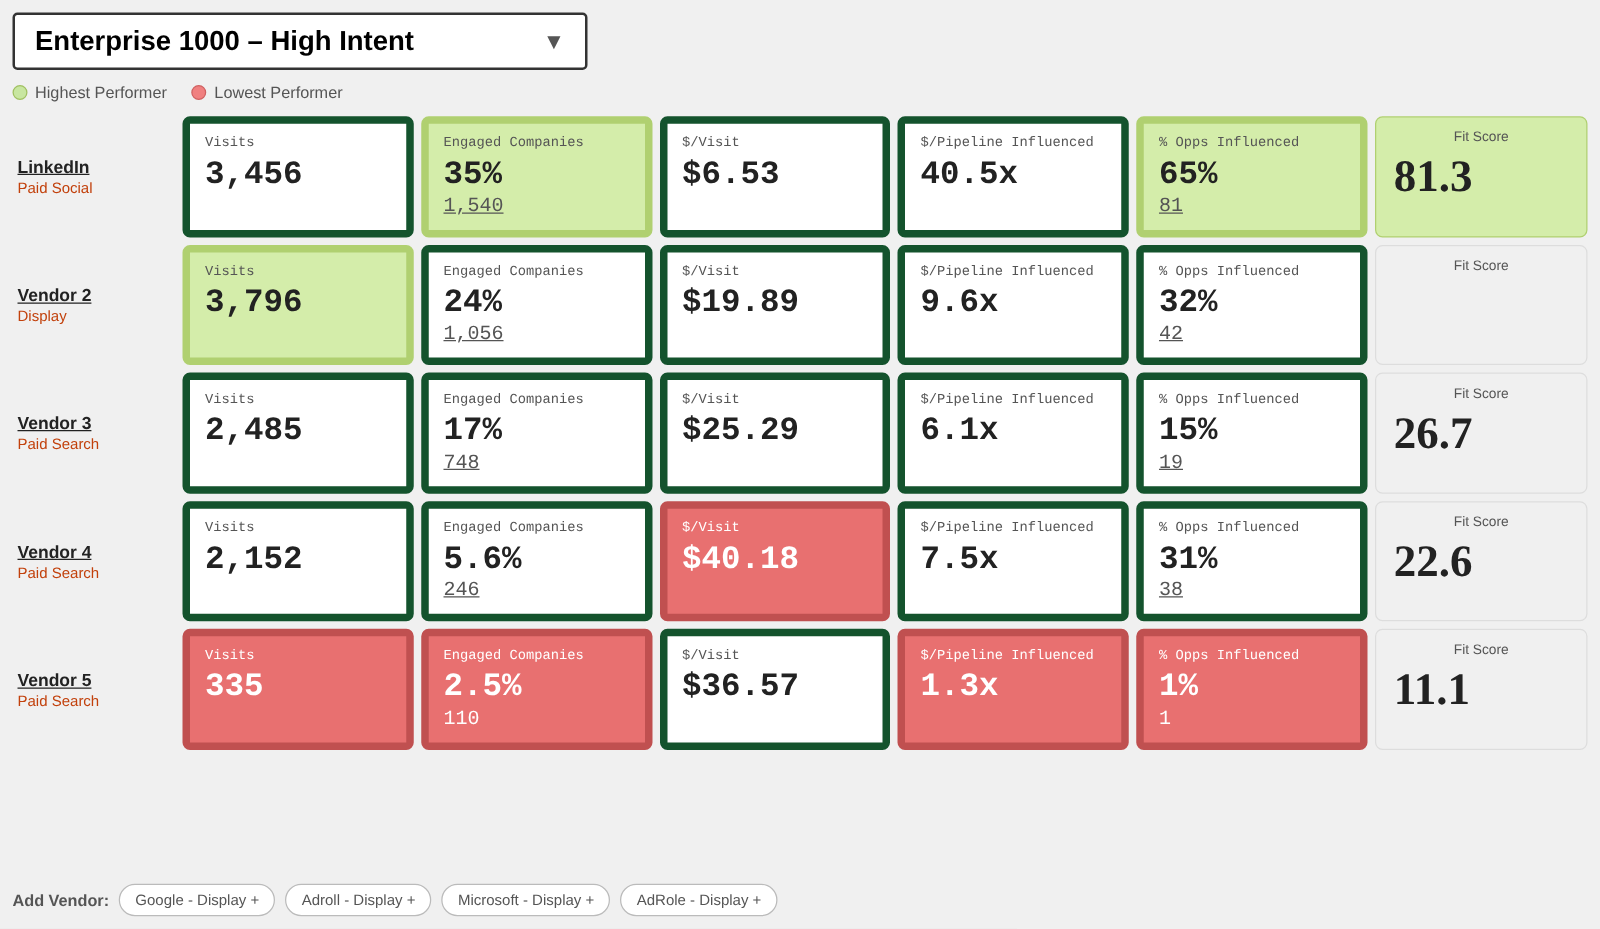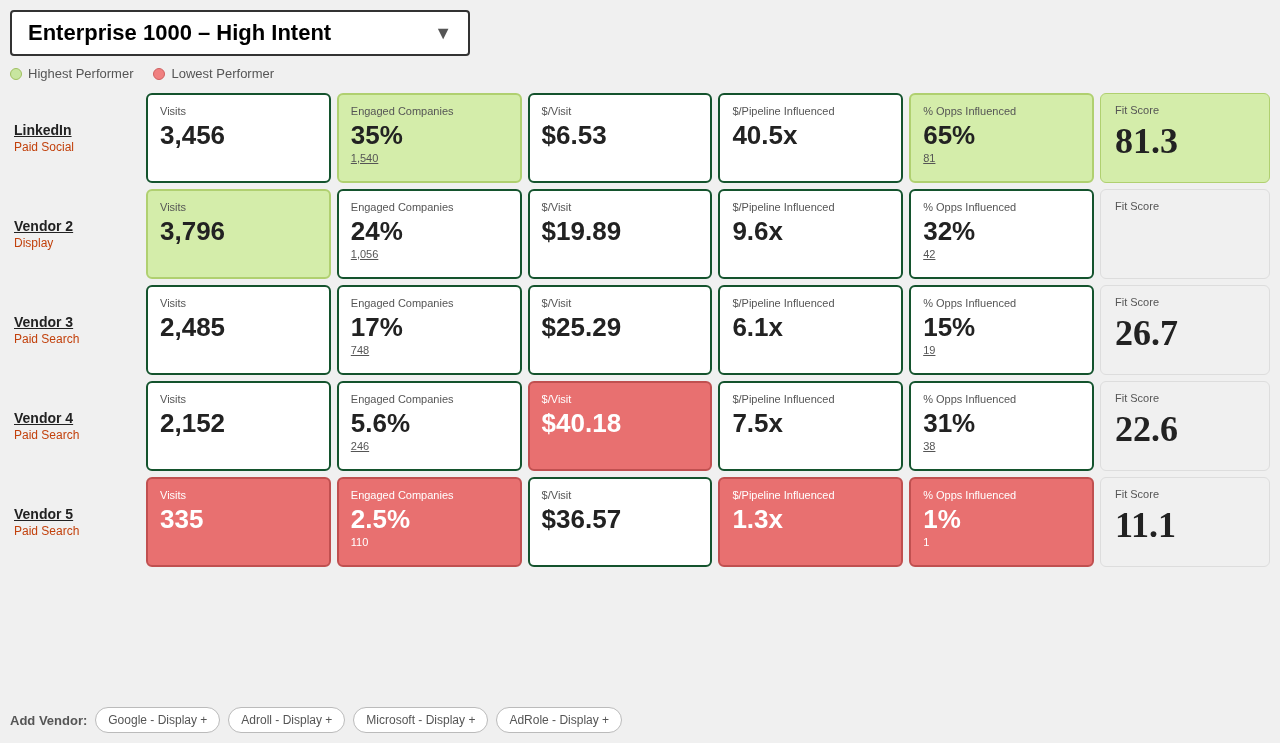--- a/index.html
+++ b/index.html
@@ -92,27 +92,28 @@
       color: #222;
     }
     .vendor-type {
       font-size: 12px;
       color: #c2410c;
       margin-top: 2px;
     }
 
     .metric-card {
       background: white;
-      border: 2px solid #14532d;
+      border: 6px solid #14532d;
       border-radius: 6px;
       padding: 10px 12px;
       display: flex;
       flex-direction: column;
       justify-content: flex-start;
       min-height: 90px;
+      font-family: Liberation Mono, monospace;
     }
     .metric-card.highlight-green {
       background: #d4edaa;
       border-color: #b0d070;
     }
     .metric-card.highlight-red {
       background: #e87070;
       border-color: #c05050;
     }
     .metric-label {
@@ -122,21 +123,21 @@
     }
     .metric-label.red-label { color: #fff; }
     .metric-value {
       font-size: 26px;
       font-weight: bold;
       color: #222;
       line-height: 1.1;
     }
     .metric-value.red-value { color: #fff; }
     .metric-sub {
-      font-size: 11px;
+      font-size: 16px;
       color: #555;
       text-decoration: underline;
       margin-top: 2px;
     }
     .metric-sub.red-sub { color: #fff; text-decoration: none; }
 
     
     .fit-score-card {
       background: #f0f0f0;
       border: 1px solid #ddd;
@@ -148,20 +149,21 @@
       min-height: 90px;
     }
     .fit-score-card.highlight-green {
       background: #d4edaa;
       border-color: #b0d070;
     }
     .fit-score-label {
       font-size: 11px;
       color: #555;
       margin-bottom: 4px;
+      text-align: center;
     }
     .fit-score-value {
       font-size: 36px;
       font-weight: bold;
       color: #222;
       font-family: Liberation Serif, serif;
     }
 
     
     .footer {

